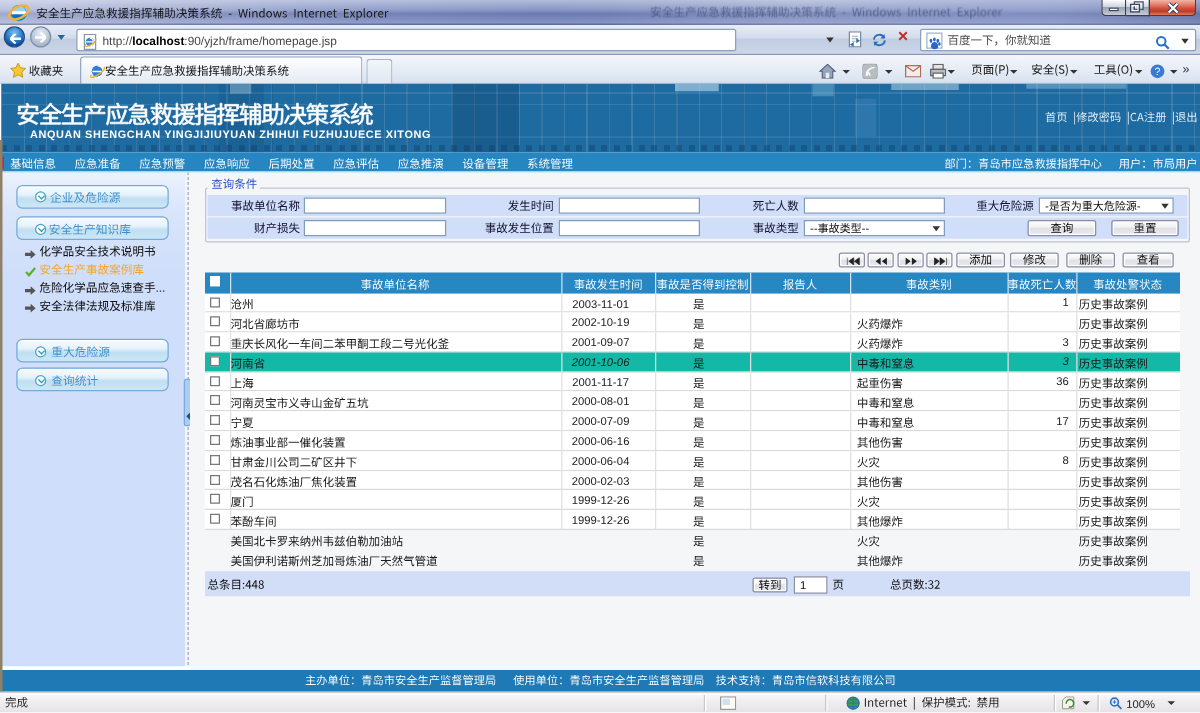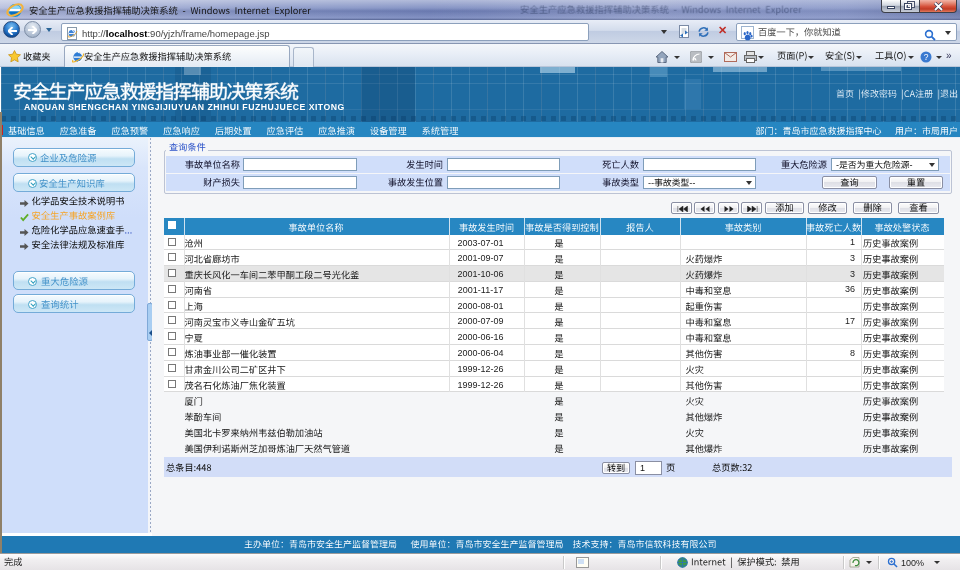--- a/index.html
+++ b/index.html
@@ -89,21 +89,21 @@
 .sel { position:absolute; background:#fff; border:1px solid #7f9db9; height:13px; }
 .sel .sd { position:absolute; right:3px; top:4px; }
 .btn97 { position:absolute; border:1px solid #8a8fa3; border-radius:2px; background:linear-gradient(180deg,#fdfdfd 0%,#f1f1f3 45%,#dfe0e6 50%,#e9eaf0 100%); box-shadow:inset 0 0 0 1px #fff; }
 .pgbtn { width:21px; height:12px; }
 
 
 #thead { position:absolute; left:12px; top:80px; width:779.5px; height:16.5px; background:#2787c2; }
 #thead .vsep { position:absolute; top:0; width:1px; height:16.5px; background:#cfe2f0; }
 #trows { position:absolute; left:12px; top:96.5px; width:779.5px; }
 .trow { position:relative; width:779.5px; height:15.8px; background:#fff; border-bottom:1px solid #dadada; }
-.trow.hl { background:#e5e5e5; }
+.trow.hl { background:#14b8a6;font-style:italic; }
 .trow .vsep { position:absolute; top:0; width:1px; height:15.8px; background:#e0e0e0; }
 .trow .dt { position:absolute; left:279px; width:75px; top:3px; text-align:center; font-size:9px; color:#1c1c1c; }
 .trow .num { position:absolute; left:642px; width:49px; top:2.5px; text-align:right; font-size:9px; color:#1c1c1c; }
 .cbx { position:absolute; width:8px; height:8px; background:#fff; border:1px solid #787878; }
 #tfoot { position:absolute; left:12px; top:319px; width:788px; height:20px; background:#d2ddf8; }
 #gotobtn { position:absolute; left:438px; top:4.5px; width:28px; height:12.5px; }
 #gotoinp { position:absolute; left:471px; top:4px; width:27px; height:13.5px; background:#fff; border:1px solid #8a8fa3; font-size:9px; padding-left:4px; color:#111; }
 
 
 #pagefooter { left:0; top:536px; width:960px; height:17px; background:#1f79b4; }
@@ -346,22 +346,33 @@
   <div id="trows">
       <div class="trow">
         <div class="cbx" style="left:4px;top:3px"></div>
         <div class="vsep" style="left:19.5px"></div>
         <div class="vsep" style="left:285px"></div>
         <div class="vsep" style="left:360px"></div>
         <div class="vsep" style="left:436px"></div>
         <div class="vsep" style="left:516px"></div>
         <div class="vsep" style="left:642px"></div>
         <div class="vsep" style="left:697px"></div>
-        <div class="dt">2003-07-01</div>
+        <div class="dt">2003-11-01</div>
         <div class="num">1</div>
+      </div>
+      <div class="trow">
+        <div class="cbx" style="left:4px;top:3px"></div>
+        <div class="vsep" style="left:19.5px"></div>
+        <div class="vsep" style="left:285px"></div>
+        <div class="vsep" style="left:360px"></div>
+        <div class="vsep" style="left:436px"></div>
+        <div class="vsep" style="left:516px"></div>
+        <div class="vsep" style="left:642px"></div>
+        <div class="vsep" style="left:697px"></div>
+        <div class="dt">2002-10-19</div>
       </div>
       <div class="trow">
         <div class="cbx" style="left:4px;top:3px"></div>
         <div class="vsep" style="left:19.5px"></div>
         <div class="vsep" style="left:285px"></div>
         <div class="vsep" style="left:360px"></div>
         <div class="vsep" style="left:436px"></div>
         <div class="vsep" style="left:516px"></div>
         <div class="vsep" style="left:642px"></div>
         <div class="vsep" style="left:697px"></div>
@@ -430,20 +441,31 @@
         <div class="cbx" style="left:4px;top:3px"></div>
         <div class="vsep" style="left:19.5px"></div>
         <div class="vsep" style="left:285px"></div>
         <div class="vsep" style="left:360px"></div>
         <div class="vsep" style="left:436px"></div>
         <div class="vsep" style="left:516px"></div>
         <div class="vsep" style="left:642px"></div>
         <div class="vsep" style="left:697px"></div>
         <div class="dt">2000-06-04</div>
         <div class="num">8</div>
+      </div>
+      <div class="trow">
+        <div class="cbx" style="left:4px;top:3px"></div>
+        <div class="vsep" style="left:19.5px"></div>
+        <div class="vsep" style="left:285px"></div>
+        <div class="vsep" style="left:360px"></div>
+        <div class="vsep" style="left:436px"></div>
+        <div class="vsep" style="left:516px"></div>
+        <div class="vsep" style="left:642px"></div>
+        <div class="vsep" style="left:697px"></div>
+        <div class="dt">2000-02-03</div>
       </div>
       <div class="trow">
         <div class="cbx" style="left:4px;top:3px"></div>
         <div class="vsep" style="left:19.5px"></div>
         <div class="vsep" style="left:285px"></div>
         <div class="vsep" style="left:360px"></div>
         <div class="vsep" style="left:436px"></div>
         <div class="vsep" style="left:516px"></div>
         <div class="vsep" style="left:642px"></div>
         <div class="vsep" style="left:697px"></div>

